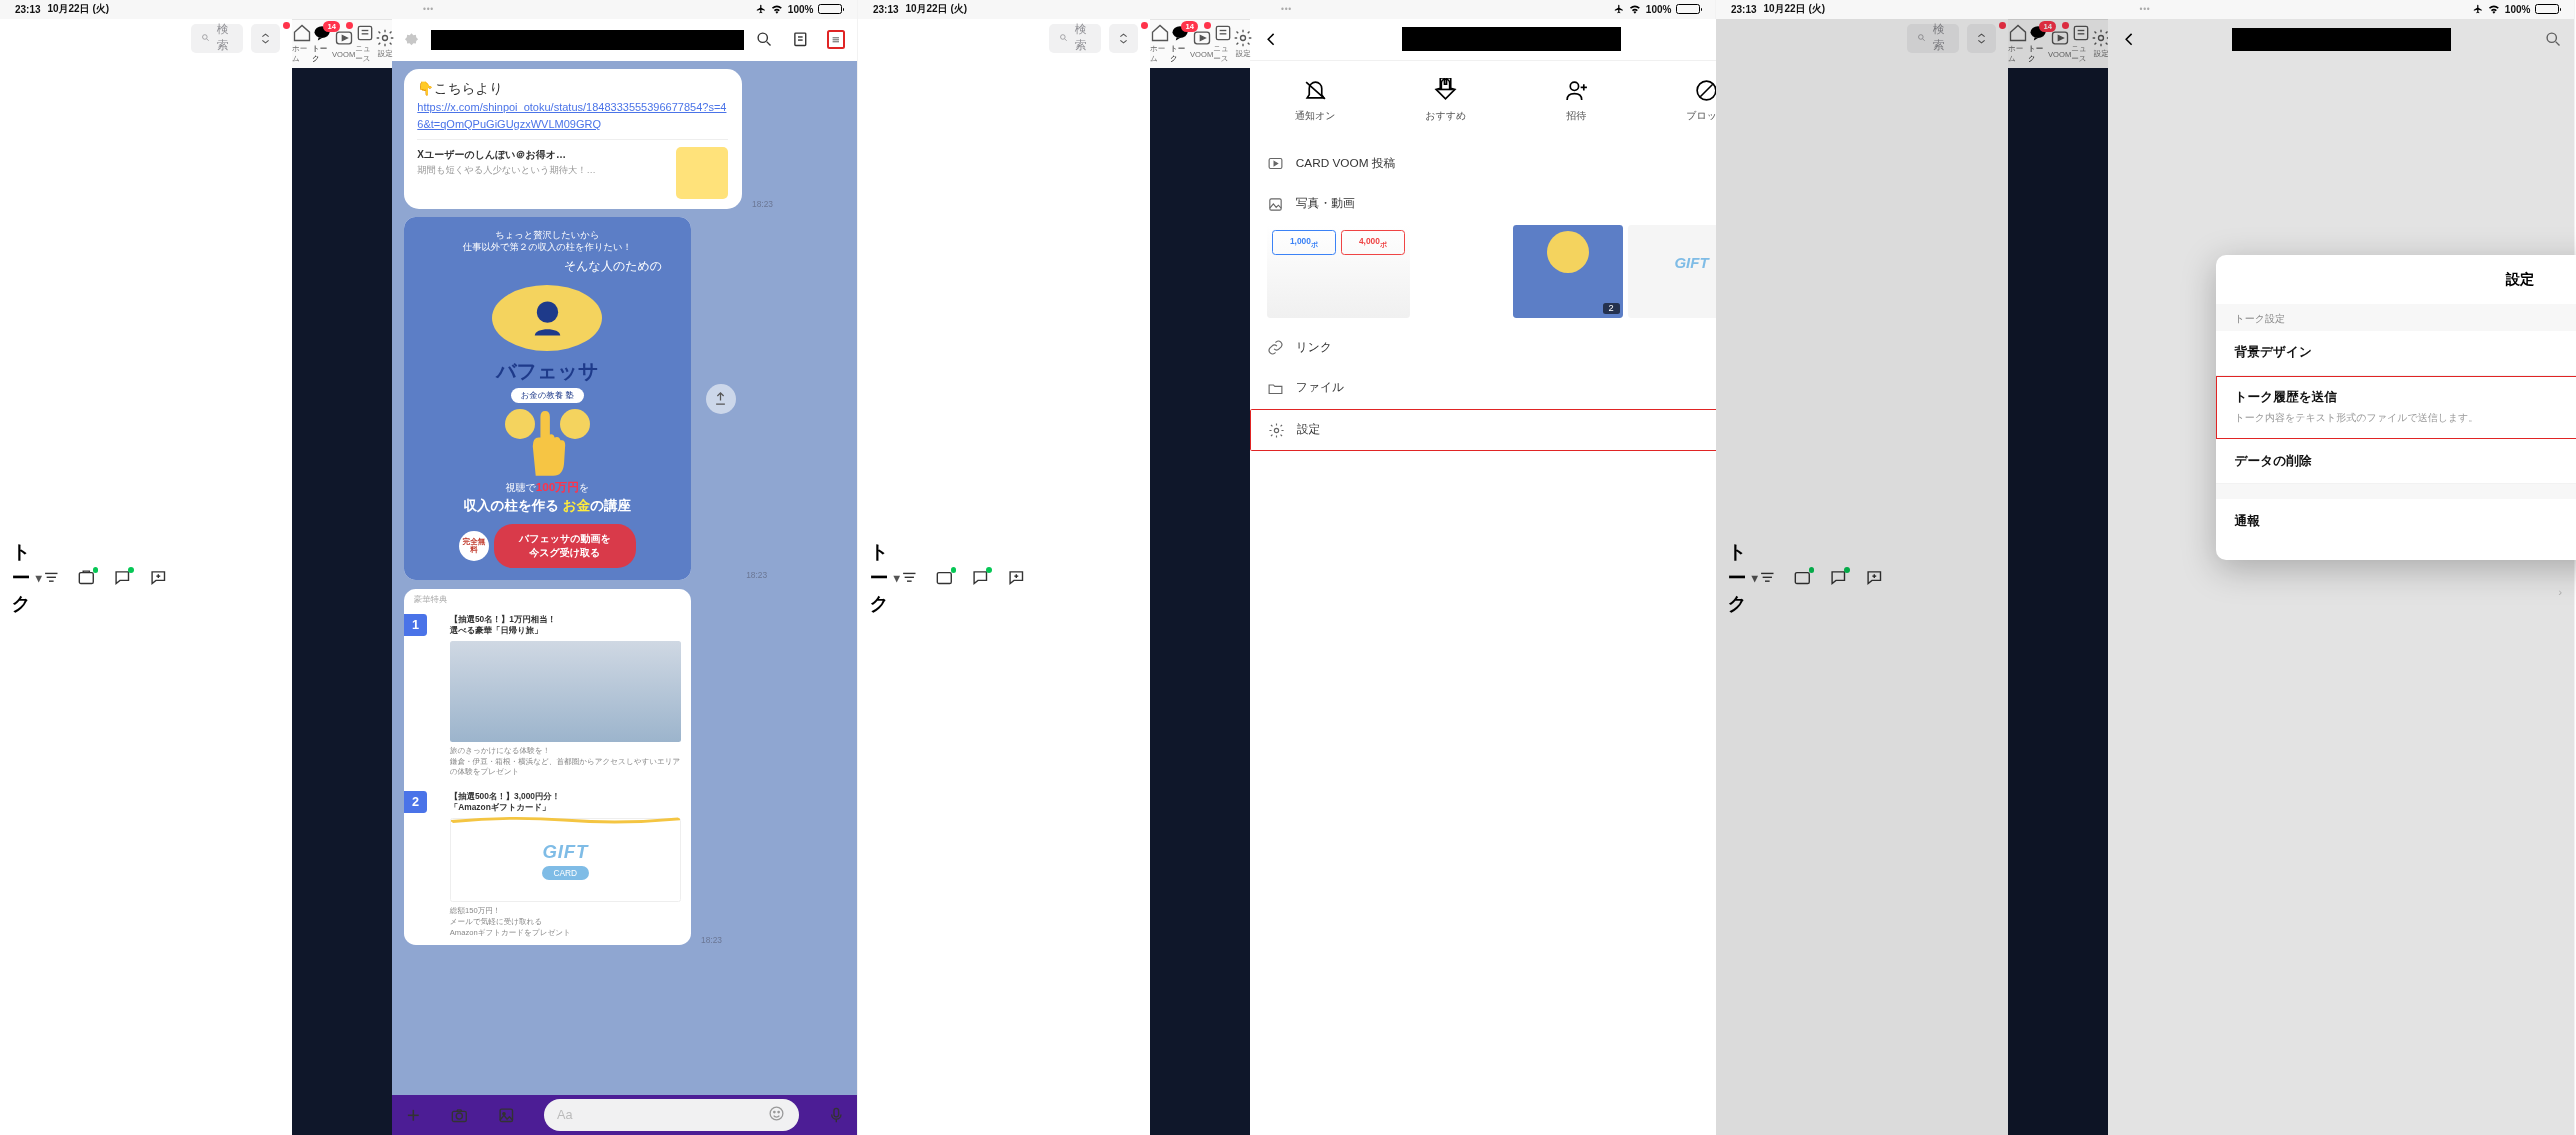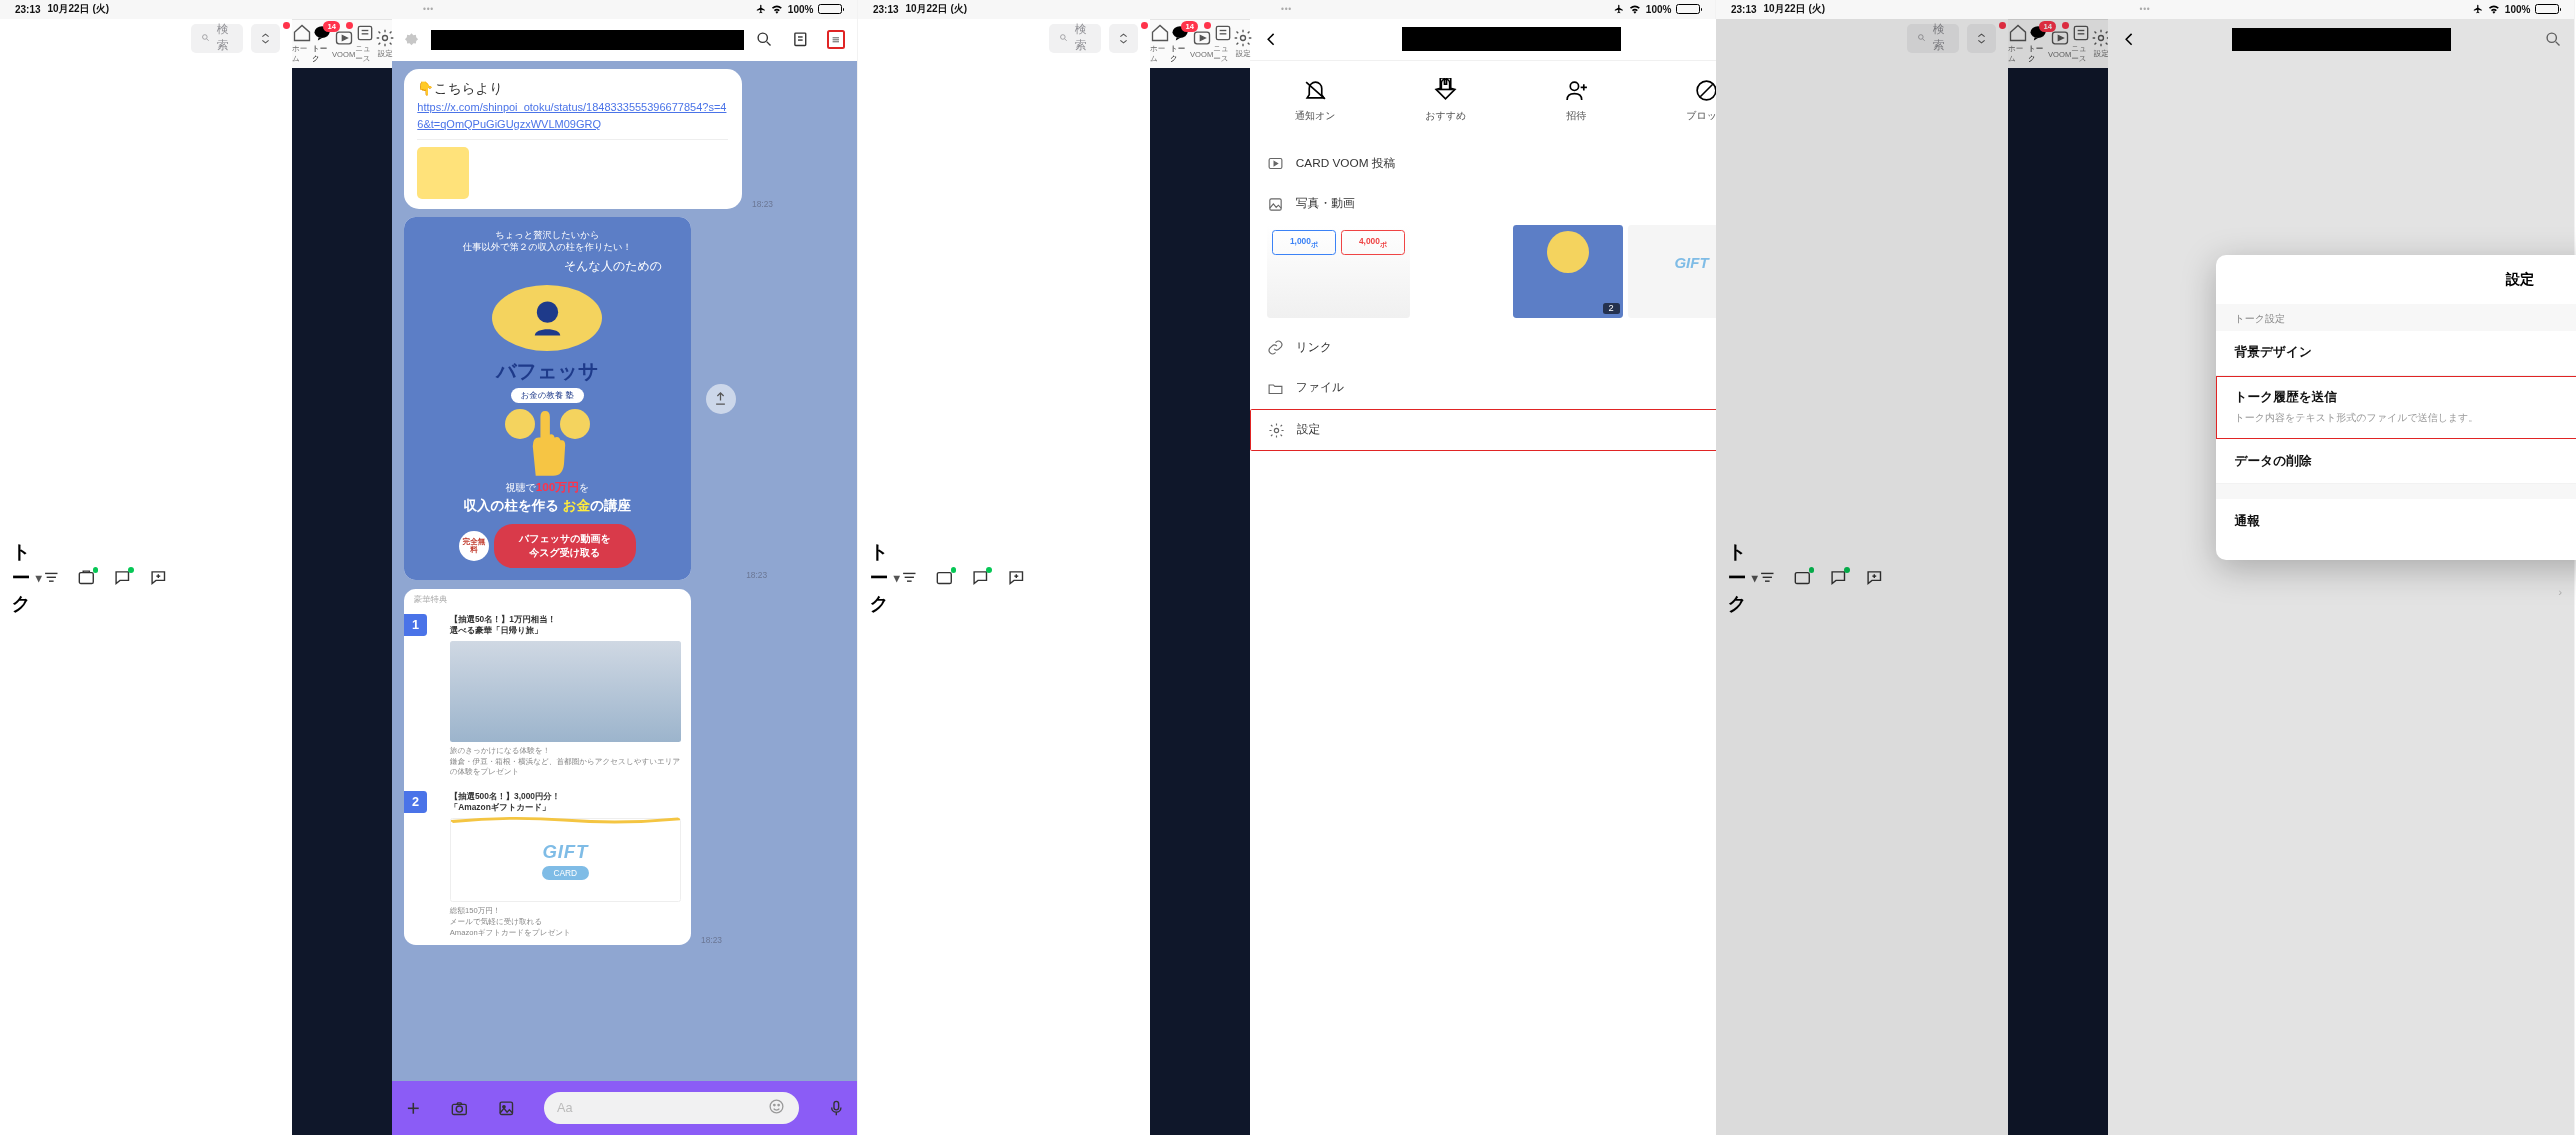--- a/index.html
+++ b/index.html
@@ -89,21 +89,21 @@
 .prize-num { position: absolute; left: 0; top: 6.8px; width: 23.6px; height: 22px; background: #4a73e8; color: #fff; font-weight: 700; font-size: 12.7px; display: flex; align-items: center; justify-content: center; border-radius: 0 3.4px 3.4px 0; }
 .prize-body { margin-left: 36px; flex: 1; }
 .prize-title { font-size: 8.4px; font-weight: 700; color: #333; line-height: 1.3; }
 .prize-img { width: 100%; height: 101px; background: linear-gradient(#cfd8e3, #9cb4cc); margin-top: 5px; border-radius: 2.5px; }
 .prize-desc { font-size: 7.6px; color: #888; margin-top: 4.2px; line-height: 1.4; }
 .gift-box { width: 100%; height: 84px; background: #fff; margin-top: 5px; display: flex; align-items: center; justify-content: center; flex-direction: column; border: 0.8px solid #eee; border-radius: 2.5px; position: relative; }
 .gift-ribbon { position: absolute; top: -3.4px; width: 100%; height: 8.4px; }
 .gift-text { color: #7fbce6; font-size: 18.6px; font-weight: 700; font-style: italic; letter-spacing: 0.8px; }
 .gift-sub { background: #7fbce6; color: #fff; font-size: 8.4px; padding: 1.7px 11.8px; border-radius: 8.4px; margin-top: 3.4px; }
 
-.composer { height: 54px; background: #8b5cf6; display: flex; align-items: center; padding: 0 11.8px; gap: 28px; }
+.composer { height: 40px; background: #4c1d95; display: flex; align-items: center; padding: 0 11.8px; gap: 28px; }
 .comp-input { flex: 1; background: #f1f1f2; border-radius: 17px; height: 32px; display: flex; align-items: center; padding: 0 13.5px; color: #bbb; font-size: 12.7px; justify-content: space-between; }
 
 
 .menupane { flex: 1; background: #fff; display: flex; flex-direction: column; }
 .menu-head { height: 42px; display: flex; align-items: center; padding: 0 11.8px; gap: 11.8px; border-bottom: 0.8px solid #f0f0f0; }
 .menu-title { flex: 1; display: flex; justify-content: center; }
 .menu-title-box { width: 219px; height: 23.6px; background: #000; }
 .menu-actions { display: flex; padding: 17px 0 20px; }
 .menu-action { flex: 1; display: flex; flex-direction: column; align-items: center; gap: 6.8px; }
 .menu-action .ic3 { width: 25px; height: 25px; }
@@ -300,20 +300,24 @@
         </div>
       </div>
       <div class="chat-body">
         <div class="side-badge-boxes"></div>
 
         <div class="bubble-row">
           <div class="bubble">
             <span class="emoji">👇こちらより</span><br>
             <a class="link">https://x.com/shinpoi_otoku/status/1848333555396677854?s=46&amp;t=qOmQPuGiGUgzxWVLM09GRQ</a>
             <div class="link-card">
+              <div class="link-card-text">
+                <div class="link-card-title">Xユーザーのしんぽい＠お得オ…</div>
+                <div class="link-card-desc">期間も短くやる人少ないという期待大！…</div>
+              </div>
               <div class="link-card-thumb"></div>
             </div>
           </div>
           <span class="timestamp">18:23</span>
         </div>
 
         <div class="bubble-row" style="position:relative;">
           <div class="ad-card">
             <div class="ad-hero">
               <div class="tag1" style="white-space:pre-line;">ちょっと贅沢したいから

